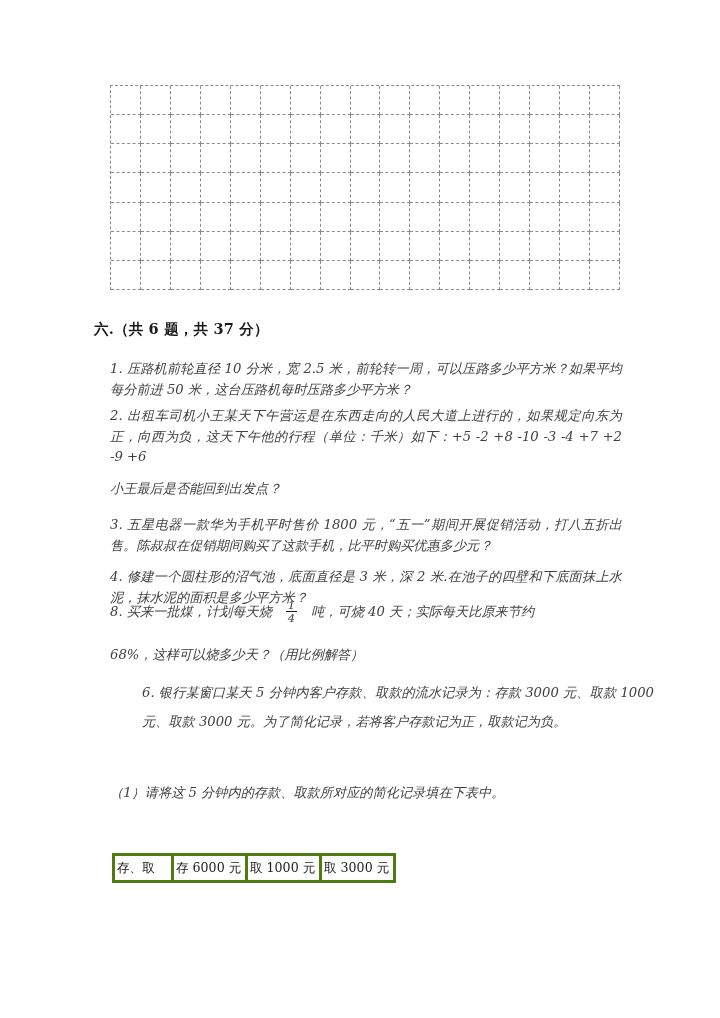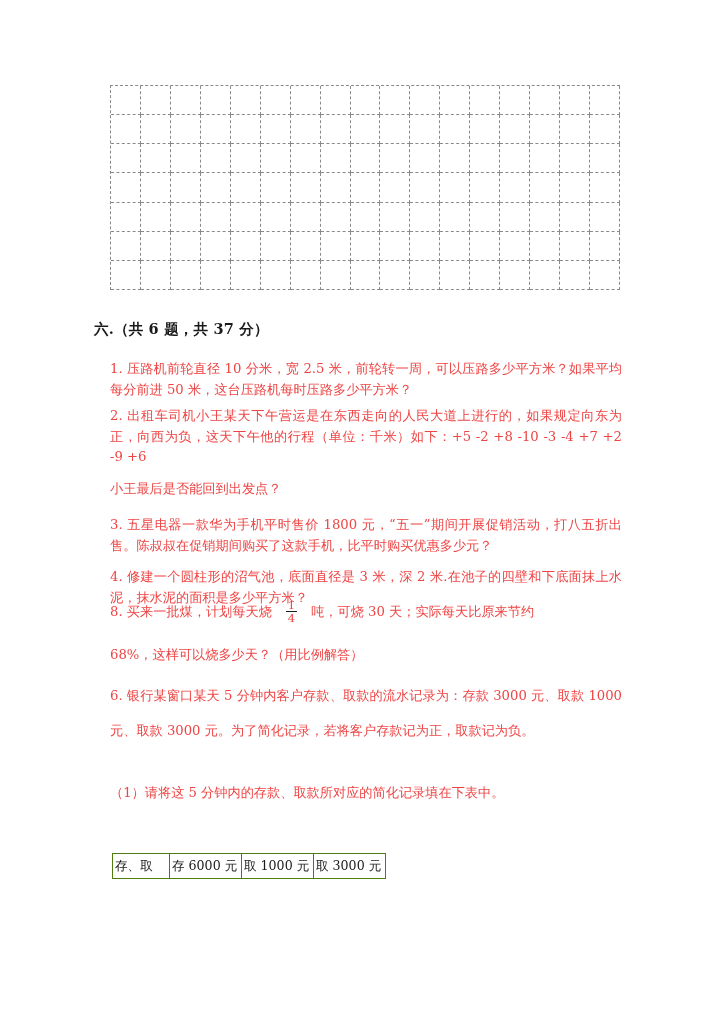--- a/index.html
+++ b/index.html
@@ -48,24 +48,26 @@
   }
 
   
   .qblock {
     position: absolute;
     left: 110px;
     width: 512px;
     font-size: 13.2px;
     line-height: 20.5px;
     text-align: justify;
-    color: #ef4444;
+    color: #404040;
+    font-style: italic;
   }
   .qblock.loose {
-    line-height: 35px;
+    line-height: 29px;
+    margin-left: 32px;
   }
 
   
   .frac {
     display: inline-block;
     vertical-align: middle;
     text-align: center;
     font-size: 11.5px;
     line-height: 1.05;
     margin: 0 14px;
@@ -85,21 +87,21 @@
   
   #record-table {
     position: absolute;
     left: 112px;
     top: 853px;
     border-collapse: collapse;
     table-layout: fixed;
     font-size: 12.6px;
   }
   #record-table td {
-    border: 1px solid #4d7c0f;
+    border: 3px solid #4d7c0f;
     height: 22px;
     padding: 1px 2px;
     vertical-align: middle;
     white-space: nowrap;
     overflow: hidden;
   }
   #record-table td.c0 { width: 52px; }
   #record-table td.c1,
   #record-table td.c2,
   #record-table td.c3 { width: 67px; }
@@ -236,21 +238,21 @@
 
 <div class="qblock" style="top: 406px;">2. 出租车司机小王某天下午营运是在东西走向的人民大道上进行的，如果规定向东为正，向西为负，这天下午他的行程（单位：千米）如下：+5 -2 +8 -10 -3 -4 +7 +2 -9 +6</div>
 
 <div class="qblock" style="top: 479px;">小王最后是否能回到出发点？</div>
 
 <div class="qblock" style="top: 515px;">3. 五星电器一款华为手机平时售价 1800 元，“五一”期间开展促销活动，打八五折出售。陈叔叔在促销期间购买了这款手机，比平时购买优惠多少元？</div>
 
 <div class="qblock" style="top: 567px;">4. 修建一个圆柱形的沼气池，底面直径是 3 米，深 2 米.在池子的四壁和下底面抹上水泥，抹水泥的面积是多少平方米？</div>
 
 <div class="qblock" style="top: 600px;">
-  <span>8. 买来一批煤，计划每天烧</span><span class="frac"><span class="num">1</span><span class="den">4</span></span><span>吨，可烧 30 天；实际每天比原来节约</span>
+  <span>8. 买来一批煤，计划每天烧</span><span class="frac"><span class="num">1</span><span class="den">4</span></span><span>吨，可烧 40 天；实际每天比原来节约</span>
 </div>
 
 <div class="qblock" style="top: 645px;">68%，这样可以烧多少天？（用比例解答）</div>
 
 <div class="qblock loose" style="top: 678px;">6. 银行某窗口某天 5 分钟内客户存款、取款的流水记录为：存款 3000 元、取款 1000 元、取款 3000 元。为了简化记录，若将客户存款记为正，取款记为负。</div>
 
 <div class="qblock" style="top: 783px;">（1）请将这 5 分钟内的存款、取款所对应的简化记录填在下表中。</div>
 
 <table id="record-table">
   <tbody>

